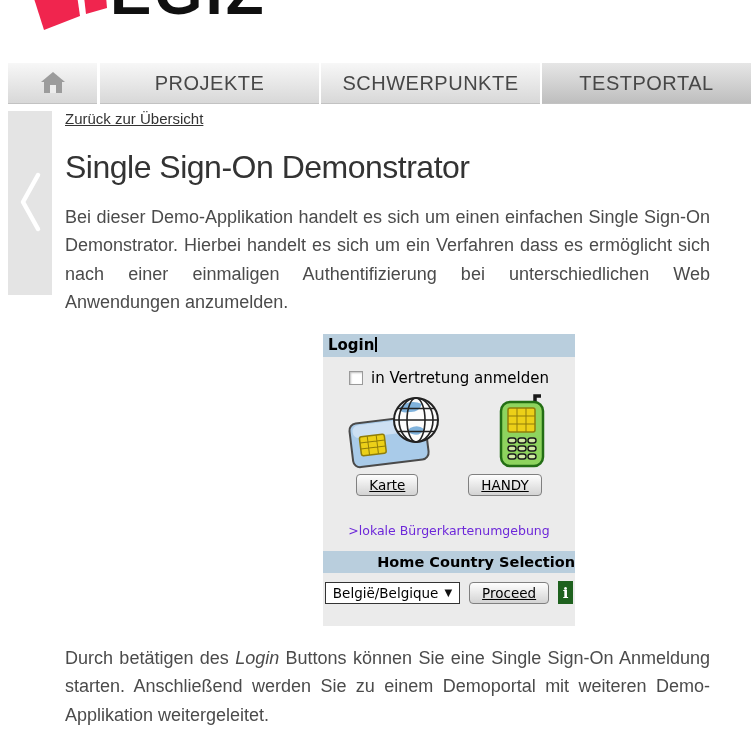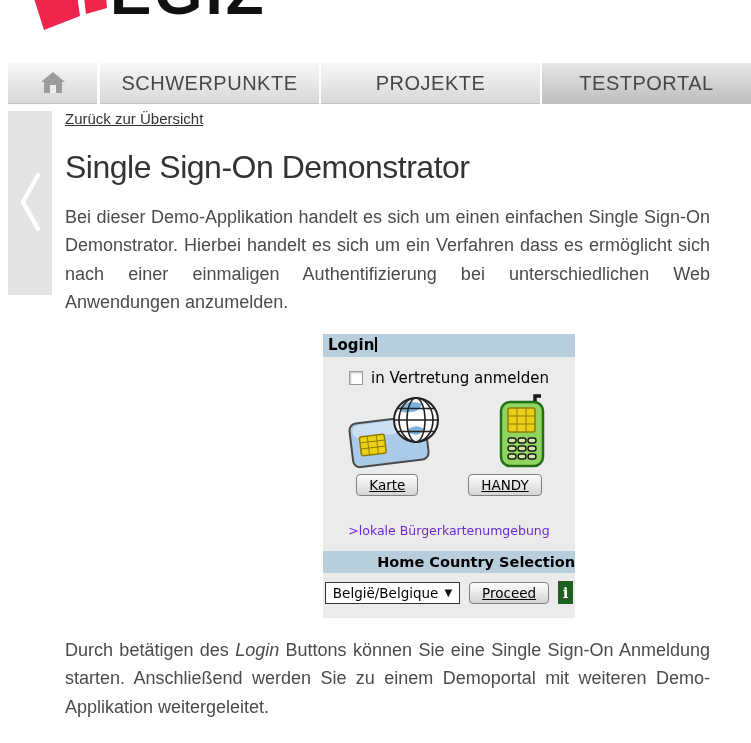--- a/index.html
+++ b/index.html
@@ -46,21 +46,21 @@
   .para {
     font-size:18px; line-height:1.57; color:#4b4b4b;
     text-align:justify;
   }
   .para i { font-style:italic; }
 
   
   .widget { width:252px; margin:17px 0 0 258px; font-family:"DejaVu Sans", sans-serif; }
   .widget-header { background:#b9cedd; padding:2px 5px 3px; font-size:15px; font-weight:bold; color:#000; }
   .text-cursor { display:inline-block; width:1.5px; height:15px; background:#000; vertical-align:-2px; margin-left:1px; }
-  .widget-body { background:#ebebeb; display:flex; flex-direction:column; align-items:center; padding-bottom:14px; }
+  .widget-body { background:#ebebeb; display:flex; flex-direction:column; align-items:center; padding-bottom:22px; }
 
   .chk-row { margin-top:12px; display:flex; align-items:center; gap:8px; font-size:15px; color:#000; }
   .chk-box { width:12px; height:12px; background:#fff; border:1px solid #9a9a9a;
              box-shadow:inset 1px 1px 2px rgba(0,0,0,0.25); cursor:pointer; }
 
   .icons-row { display:flex; align-items:flex-end; gap:48px; margin-top:6px; height:76px; }
   .icon-btn { cursor:pointer; }
 
   .btn-row { display:flex; gap:50px; margin-top:5px; }
   .btn {
@@ -100,25 +100,25 @@
 </div>
 
 <div class="nav">
   <div class="tab tab-home">
     <svg width="28" height="26" viewBox="0 0 28 26">
       <polygon points="14,2 26,12 2,12" fill="#9c9c9c"></polygon>
       <rect x="5" y="11" width="18" height="12" fill="#9c9c9c"></rect>
       <rect x="11" y="15" width="6" height="8" fill="#ededed"></rect>
     </svg>
   </div>
+  <div class="tab tab-projekte">
+    <span>PROJEKTE</span>
+  </div>
   <div class="tab tab-schwerpunkte">
     <span>SCHWERPUNKTE</span>
-  </div>
-  <div class="tab tab-projekte">
-    <span>PROJEKTE</span>
   </div>
   <div class="tab tab-testportal">
     <span>TESTPORTAL</span>
   </div>
 </div>
 
 <div class="side-nav">
   <svg width="36" height="68" viewBox="0 0 36 68">
     <polyline points="26,6 11,33 26,60" fill="none" stroke="#ffffff" stroke-width="4.5" stroke-linecap="round" stroke-linejoin="round"></polyline>
   </svg>

